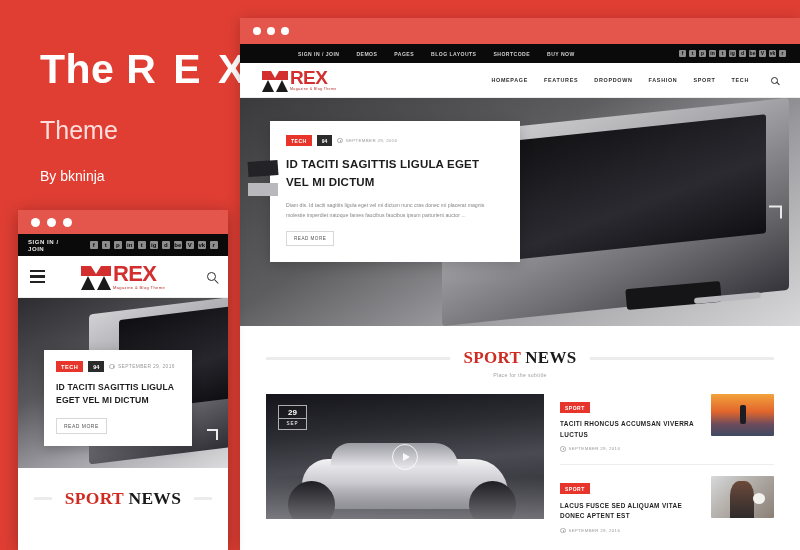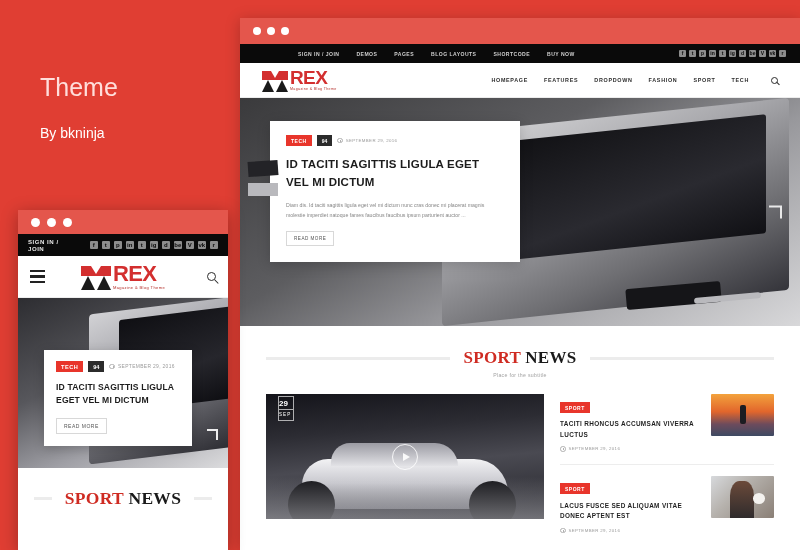--- a/index.html
+++ b/index.html
@@ -218,22 +218,22 @@
     position: absolute; bottom: -7%; width: 17%; padding-bottom: 17%;
     background: #17171b; border-radius: 50%;
   }
   .feature-img .wheel1 { left: 8%; }
   .feature-img .wheel2 { right: 10%; }
   .feature-img .fog {
     position: absolute; left: 0; bottom: 0; width: 100%; height: 34%;
     background: linear-gradient(180deg,rgba(255,255,255,0) 0%,rgba(210,210,215,.45) 100%);
   }
   .date-box {
-    position: absolute; left: 12px; top: 2px; width: 16px;
-    border: 1px solid rgba(255,255,255,.65); text-align: left;
+    position: absolute; left: 12px; top: 11px; width: 29px;
+    border: 1px solid rgba(255,255,255,.65); text-align: center;
     color: #fff; background: rgba(0,0,0,.12);
   }
   .date-box .d { font-size: 8px; font-weight: 600; padding: 2px 0 1px; }
   .date-box .m {
     font-size: 4.6px; letter-spacing: 1px; padding: 2px 0 2.5px;
     border-top: 1px solid rgba(255,255,255,.65);
   }
   .play-btn {
     position: absolute; left: 50%; top: 50%; transform: translate(-50%,-50%);
     width: 26px; height: 26px; border-radius: 50%;
@@ -355,20 +355,24 @@
     border-right: 2px solid rgba(255,255,255,.9);
   }
   .m-chev i { display: block; width: 100%; height: 100%; transform: rotate(45deg); }
   .m-sec-head { display: flex; align-items: center; padding: 20px 16px 0 16px; }
   .m-sec-head .sec-words { font-size: 17.5px; }
 </style>
 </head>
 <body>
 
 <div class="promo">
+  <div class="promo-title">
+    <span>The</span>
+    <span class="sp">R E X</span>
+  </div>
   <div class="promo-sub">Theme</div>
   <div class="promo-by">By bkninja</div>
 </div>
 
 <div class="desktop">
 
   <div class="chrome-bar">
     <span class="dot"></span>
     <span class="dot"></span>
     <span class="dot"></span>

